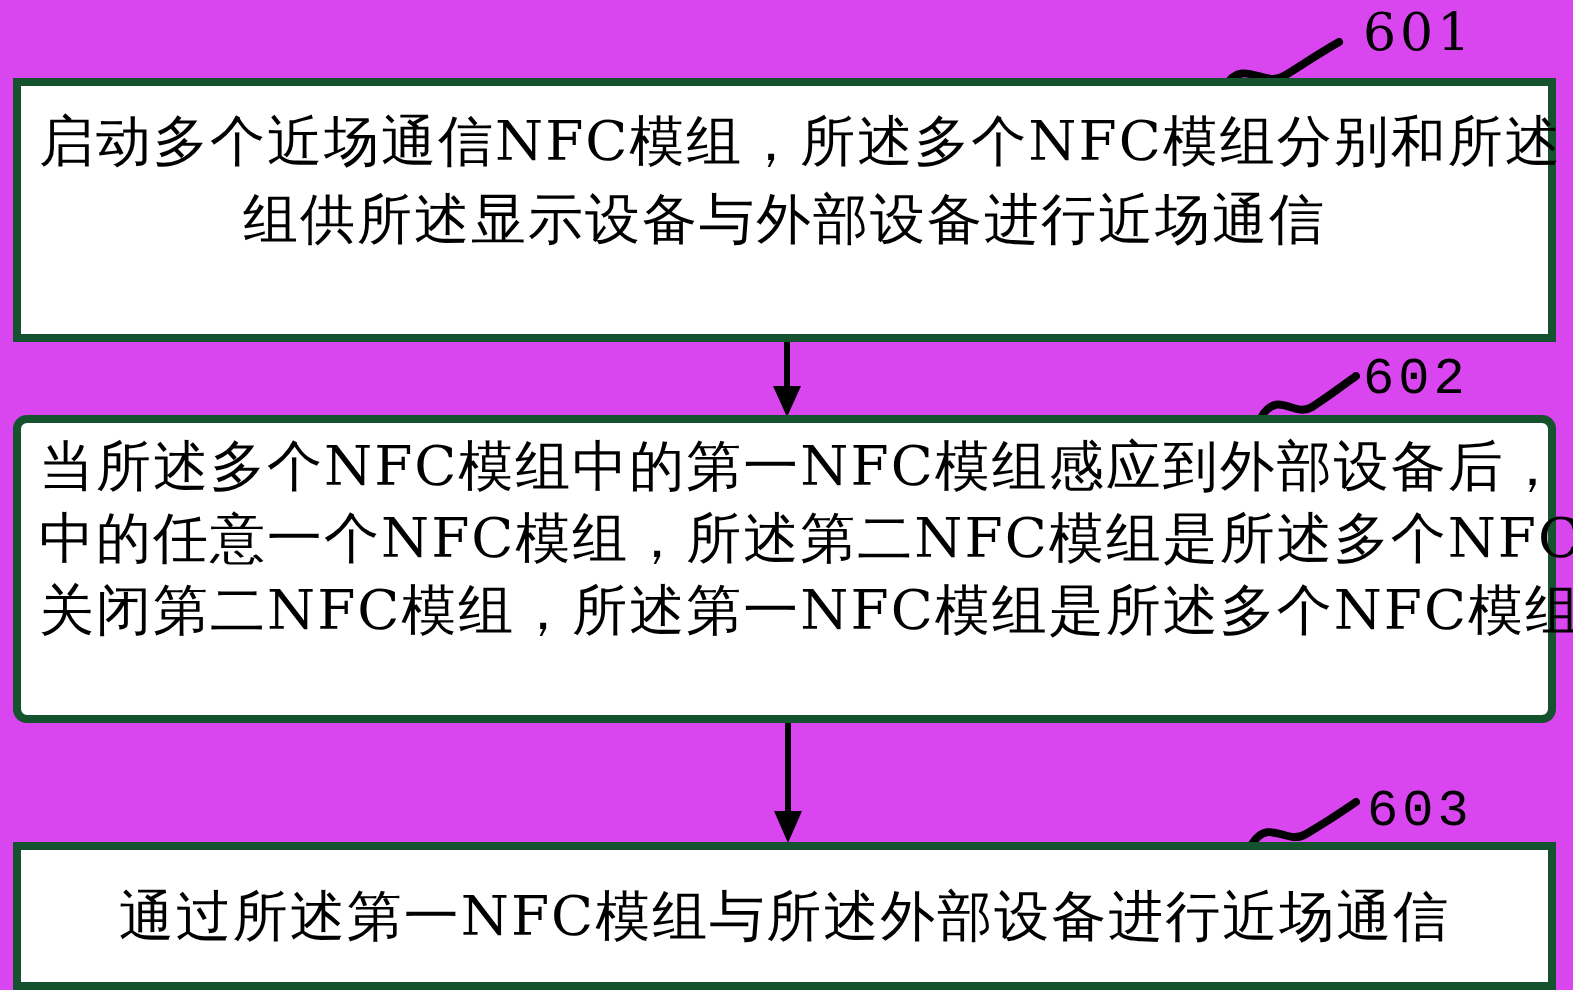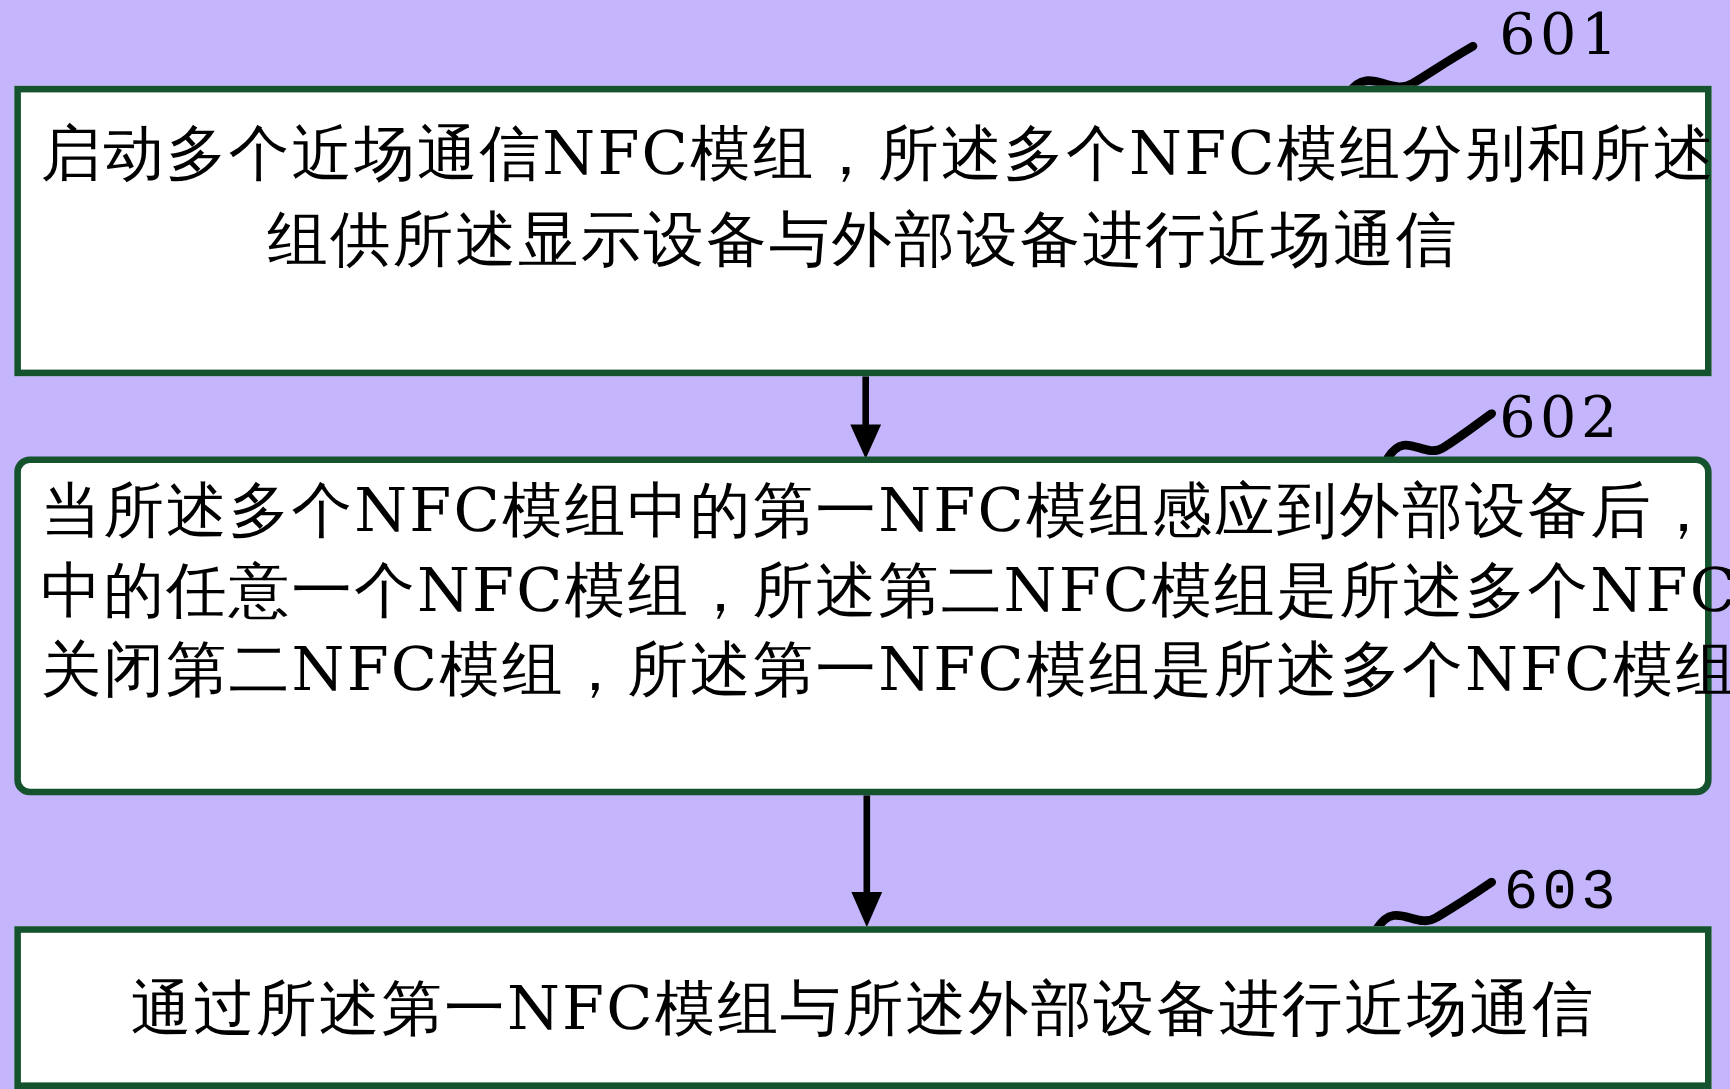--- a/index.html
+++ b/index.html
@@ -1,29 +1,29 @@
 <!DOCTYPE html>
 <html><head>
 <meta charset="utf-8">
 <style>
   html, body { margin: 0; padding: 0; background: #ffffff; }
   .canvas {
     position: relative;
     width: 1573px;
     height: 990px;
-    background: #c4b5fd;
+    background: #d946ef;
     font-family: "DejaVu Serif", "Liberation Serif", serif;
     color: #000000;
     overflow: hidden;
   }
   .flow-box {
     position: absolute;
     left: 13px;
     width: 1543px;
-    border: 6px solid #14532d;
+    border: 8px solid #14532d;
     box-sizing: border-box;
     background: #ffffff;
   }
   .box-1 { top: 78px;  height: 264px; padding: 16px 18px 0 18px; }
   .box-2 { top: 415px; height: 308px; padding: 7px 18px 0 18px; border-radius: 14px; }
   .box-3 { top: 842px; height: 148px; display: flex; align-items: center; justify-content: center; }
   .box-line {
     text-align: center;
     font-size: 55px;
     letter-spacing: 2px;
@@ -34,21 +34,21 @@
   .box-2 .box-line { line-height: 72px; }
   .box-3 .box-line { line-height: 60px; }
   .ref-num {
     position: absolute;
     font-size: 52px;
     line-height: 1;
     letter-spacing: 4px;
     color: #000000;
   }
   .ref-601 { left: 1363px; top: 6px; }
-  .ref-602 { left: 1363px; top: 354px; }
+  .ref-602 { left: 1363px; top: 354px; font-family: Liberation Mono, monospace; }
   .ref-603 { left: 1367px; top: 786px; font-family: Liberation Mono, monospace; }
   .squiggle { position: absolute; }
   .sq-601 { left: 1222px; top: 38px; }
   .sq-602 { left: 1258px; top: 372px; }
   .sq-603 { left: 1248px; top: 798px; }
   .arrow { position: absolute; }
   .arrow-1 { left: 767px; top: 342px; }
   .arrow-2 { left: 768px; top: 723px; }
 </style>
 </head>

